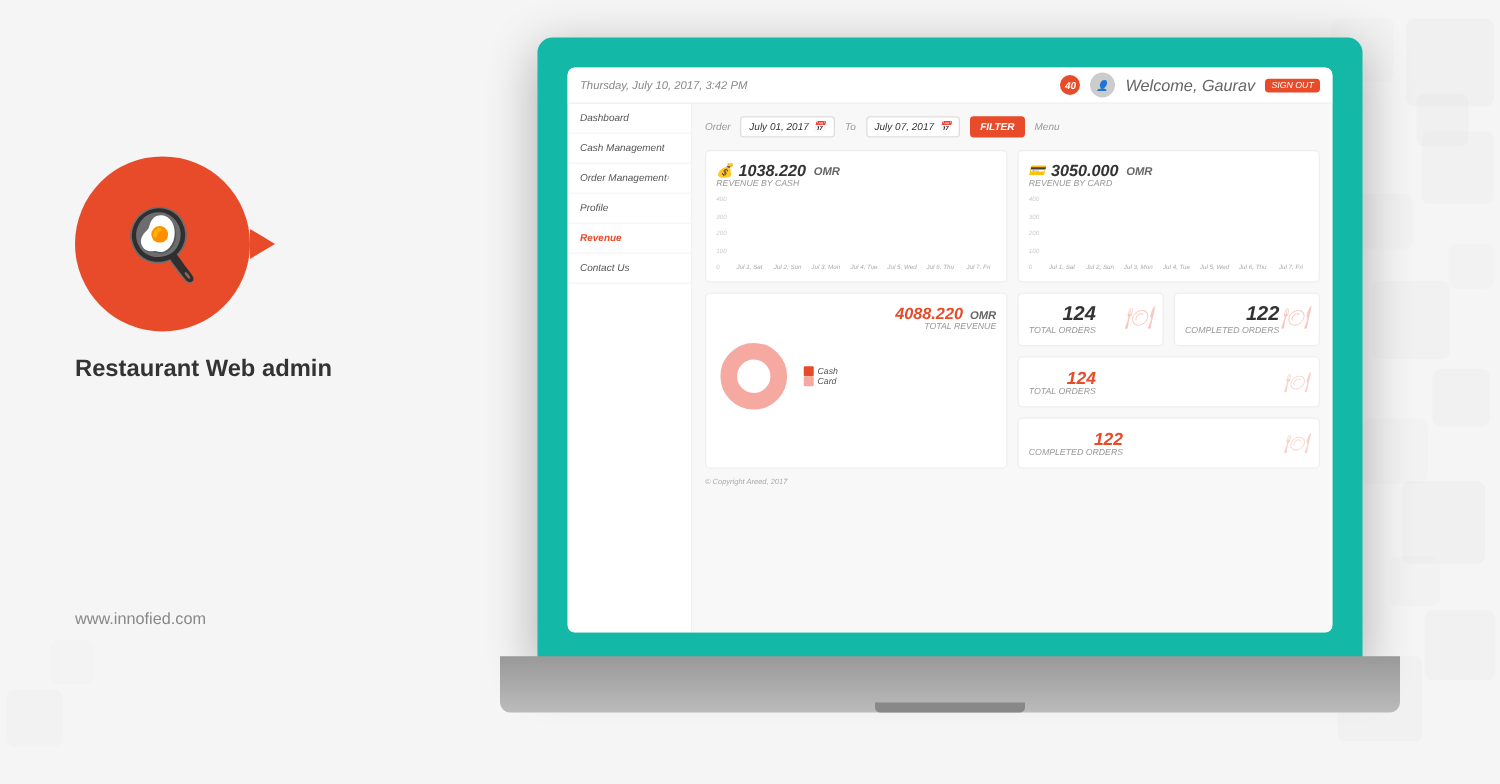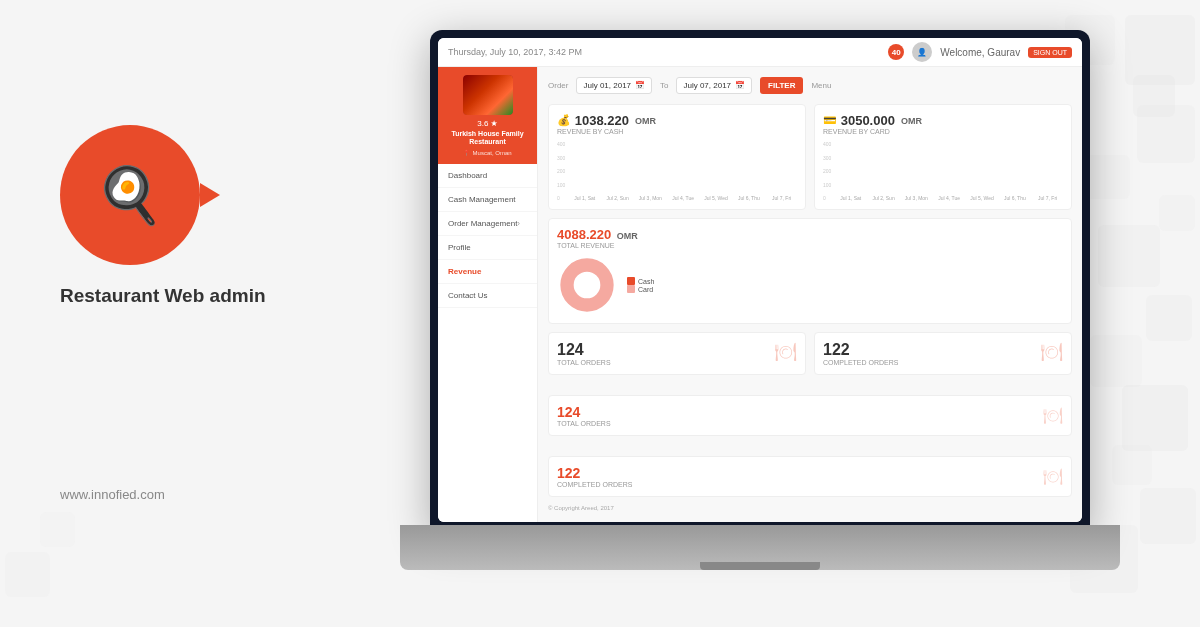--- a/index.html
+++ b/index.html
@@ -64,24 +64,25 @@
       width: 720px;
       height: 560px;
       z-index: 10;
     }
     .laptop-screen {
       position: absolute;
       top: 0;
       left: 30px;
       right: 30px;
       bottom: 60px;
-      background: #0f172a;
+      background: #14b8a6;
       border-radius: 12px 12px 0 0;
-      padding: 8px;
+      padding: 24px;
       box-shadow: 0 10px 40px rgba(0,0,0,0.3);
+      font-style: italic;
     }
     .screen-inner {
       width: 100%;
       height: 100%;
       background: #fff;
       border-radius: 6px;
       overflow: hidden;
       display: flex;
       flex-direction: column;
     }
@@ -314,23 +315,24 @@
       font-size: 5px;
       color: #aaa;
       margin-top: 2px;
       text-align: center;
       white-space: nowrap;
     }
 
     
     .bottom-grid {
       display: grid;
-      grid-template-columns: 1fr;
+      grid-template-columns: 1fr 1fr;
       gap: 8px;
       margin-top: 8px;
+      text-align: right;
     }
     .total-revenue-card {
       background: white;
       border-radius: 4px;
       padding: 8px;
       border: 1px solid #eee;
     }
     .total-revenue-amount {
       font-size: 13px;
       font-weight: 700;
@@ -444,41 +446,30 @@
   <div class="laptop-screen">
     <div class="screen-inner">
 
       <div class="app-header">
         <div class="header-left">
           <span style="font-size:9px;color:#888;">Thursday, July 10, 2017, 3:42 PM</span>
         </div>
         <div class="header-right">
           <div class="notif-badge">40</div>
           <div class="avatar">👤</div>
-          <span style="font-size:10px;color:#666;">Welcome, Gaurav</span>
+          <span style="font-size:13px;color:#666;">Welcome, Gaurav</span>
           <div class="sign-out-btn">
             <span>SIGN OUT</span>
           </div>
         </div>
       </div>
 
       <div class="app-body">
 
         <div class="sidebar">
-          <div class="sidebar-profile">
-            <div class="profile-img">
-              <div class="food-img"></div>
-            </div>
-            <div class="rating">3.6 ★</div>
-            <div class="restaurant-name">Turkish House Family Restaurant</div>
-            <div class="location">
-              <span>📍</span>
-              <span>Muscat, Oman</span>
-            </div>
-          </div>
 
           <div class="nav-item">
             <span>Dashboard</span>
           </div>
           <div class="nav-item">
             <span>Cash Management</span>
           </div>
           <div class="nav-item">
             <span>Order Management</span>
             <span class="nav-chevron">›</span>
@@ -634,21 +625,21 @@
                     <span>Cash</span>
                   </div>
                   <div class="legend-item">
                     <div class="legend-dot" style="background:#f5a9a0;"></div>
                     <span>Card</span>
                   </div>
                 </div>
               </div>
             </div>
 
-            <div style="display:flex;flex-direction:column;gap:20px;">
+            <div style="display:flex;flex-direction:column;gap:8px;">
 
               <div style="display:grid;grid-template-columns:1fr 1fr;gap:8px;">
                 <div class="order-stat-card">
                   <div>
                     <div class="order-stat-num">124</div>
                     <div class="order-stat-label">TOTAL ORDERS</div>
                   </div>
                   <div class="order-stat-icon">🍽</div>
                 </div>
                 <div class="order-stat-card">

